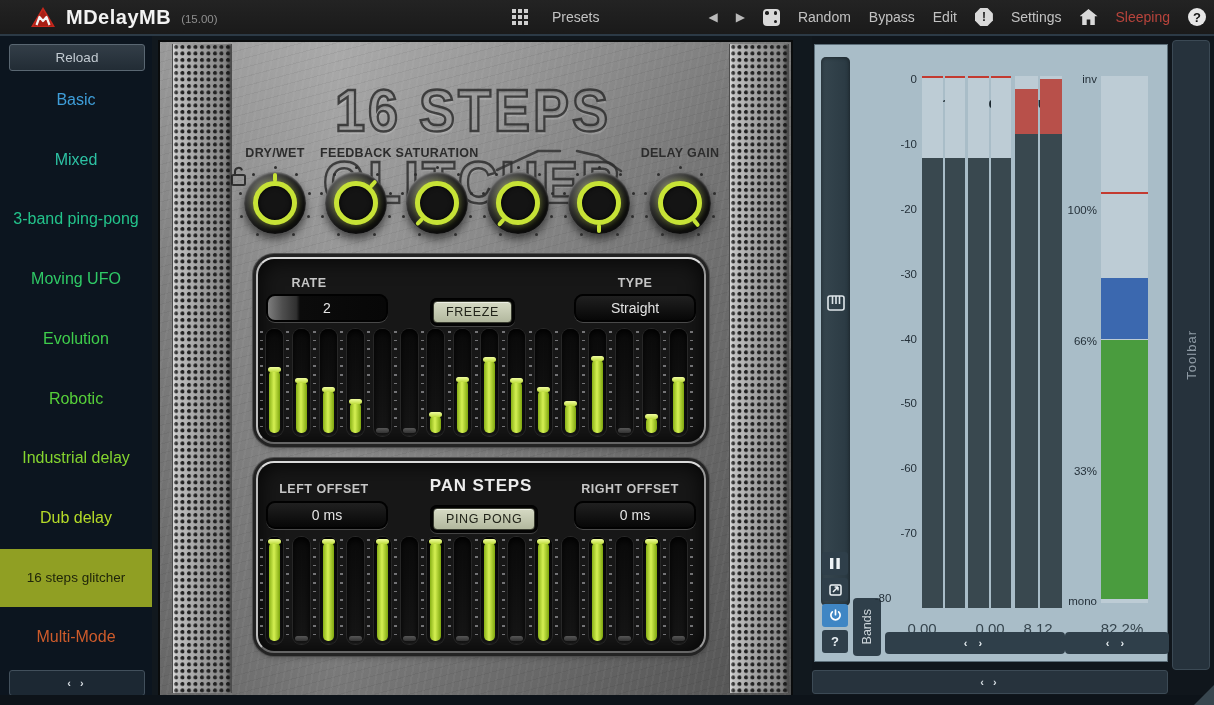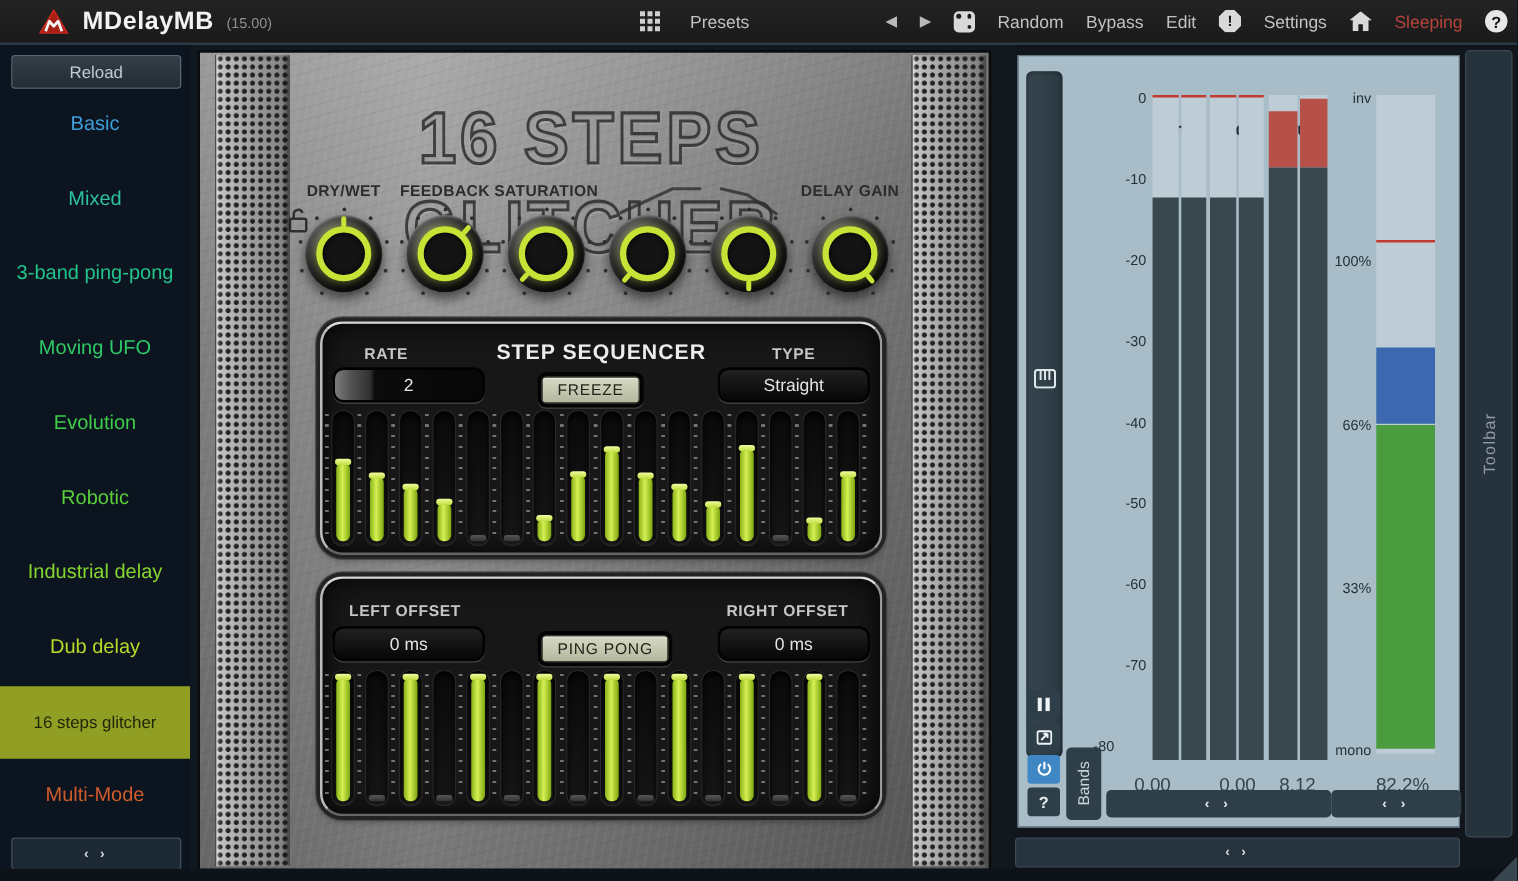--- a/index.html
+++ b/index.html
@@ -291,21 +291,20 @@
         <div class="knob-dot" style="left: 51.4154px; top: 0.93928px;"></div>
         <div class="knob-dot" style="left: 64.2733px; top: 20.1825px;"></div>
         <div class="knob-dot" style="left: 62.7597px; top: 43.2766px;"></div>
         <div class="knob-dot" style="left: 47.5px; top: 60.6769px;"></div>
         <div class="ring"></div>
         <div class="tick" style="transform: rotate(141deg);"></div>
       </div>
     </div>
 
   <div class="section-panel" style="top:257px;height:187px;">
-    <div class="sec-title" style="top:13px;">STEP SEQUENCER</div>
     <div class="sec-label" style="left:-9px;top:17px;">RATE</div>
     <div class="vbox" style="left:8px;top:35px;">
       <div class="vbox-in rate">2</div>
     </div>
     <div class="chip-recess" style="left:172px;top:39px;">
       <div class="chip">FREEZE</div>
     </div>
     <div class="sec-label" style="left:317px;top:17px;">TYPE</div>
     <div class="vbox" style="left:316px;top:35px;">
       <div class="vbox-in">Straight</div>
@@ -386,20 +385,21 @@
         <div class="slider-fill" style="height: 16px;"></div>
         <div class="slider-cap" style="bottom: 17px; background: linear-gradient(rgb(241, 253, 160), rgb(191, 221, 62));"></div>
       </div>
       <div class="slider-track" style="left: 403.5px; top: 0px; height: 107px;">
         <div class="slider-fill" style="height: 53px;"></div>
         <div class="slider-cap" style="bottom: 54px; background: linear-gradient(rgb(241, 253, 160), rgb(191, 221, 62));"></div>
       </div>
     </div>
 
   <div class="section-panel" style="top:461px;height:192px;">
+    <div class="sec-title" style="top:13px;">PAN STEPS</div>
     <div class="sec-label" style="left:6px;top:19px;">LEFT OFFSET</div>
     <div class="vbox" style="left:8px;top:38px;">
       <div class="vbox-in">0 ms</div>
     </div>
     <div class="chip-recess" style="left:172px;top:42px;">
       <div class="chip">PING PONG</div>
     </div>
     <div class="sec-label" style="left:312px;top:19px;">RIGHT OFFSET</div>
     <div class="vbox" style="left:316px;top:38px;">
       <div class="vbox-in">0 ms</div>

